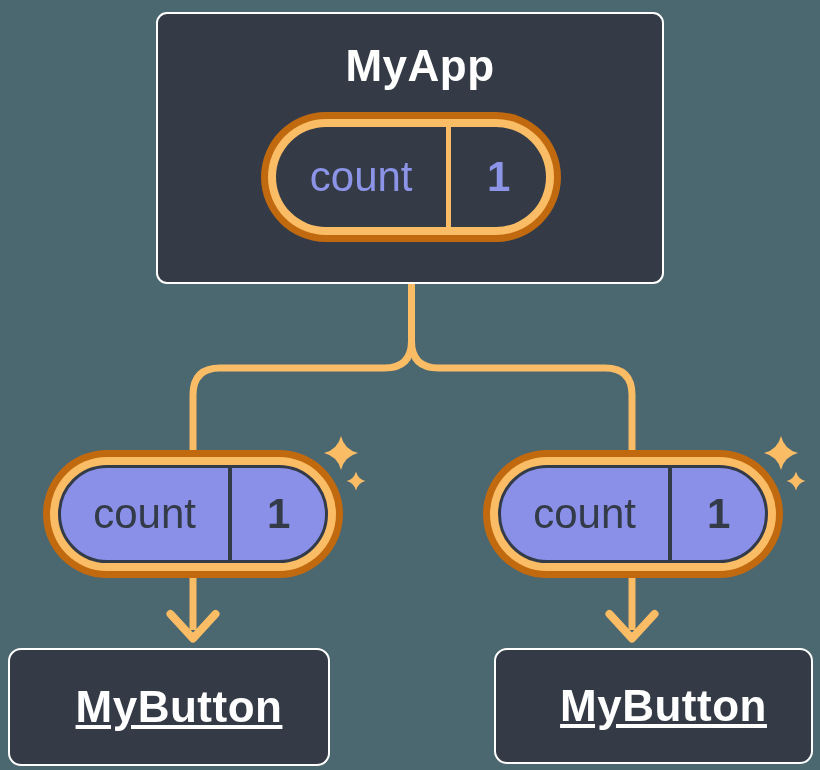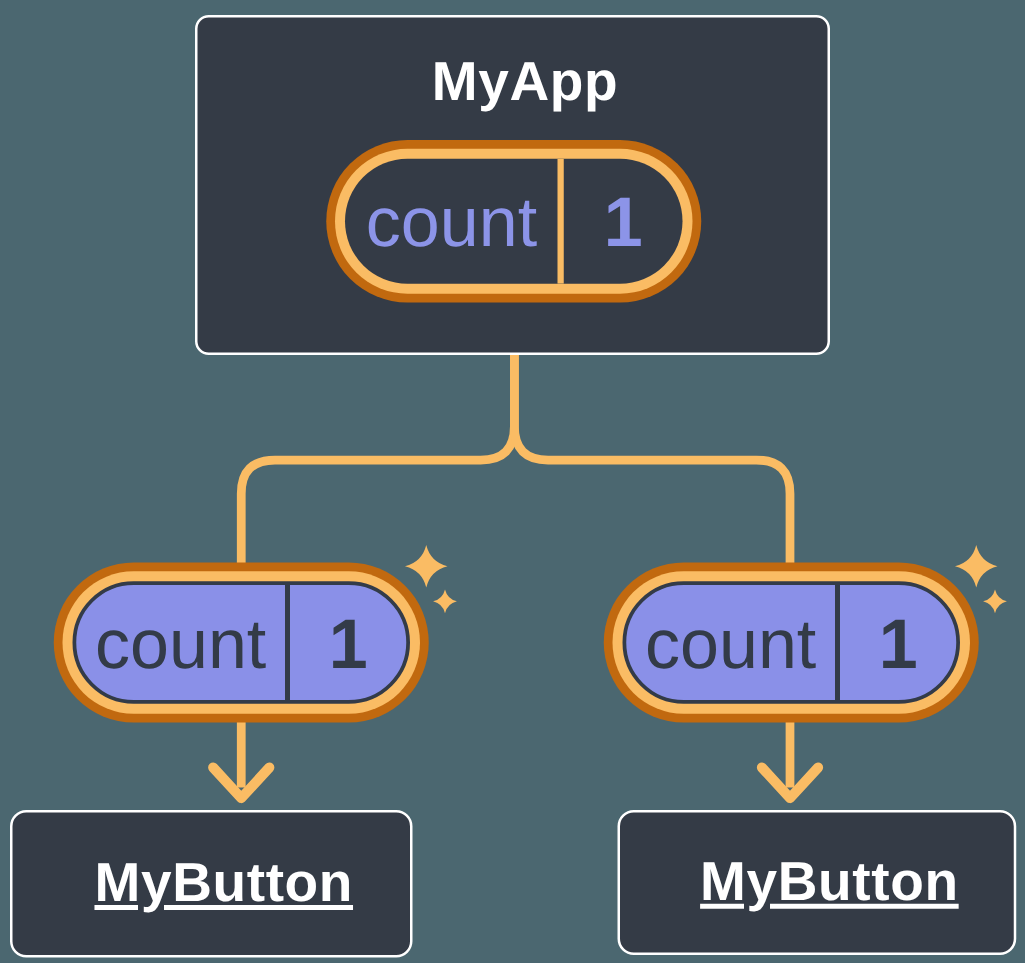--- a/index.html
+++ b/index.html
@@ -74,21 +74,21 @@
     overflow:hidden;
   }
   .pill-core.dark{background:var(--node-fill);color:var(--state-text);}
   .pill-core.purple{
     background:var(--pill-fill);
     border:3px solid var(--pill-text-dark);
     color:var(--pill-text-dark);
   }
   .pill-cell{
     display:flex;align-items:center;justify-content:center;
-    font-size:56px;
+    font-size:42px;
   }
   .pill-cell.name{flex:1.8;font-weight:400;}
   .pill-cell.value{flex:1;font-weight:700;}
   .pill-divider{flex:none;}
   .pill-divider.light{width:5px;background:var(--accent-light);}
   .pill-divider.dark{width:4px;background:var(--pill-text-dark);}
 </style>
 </head>
 <body>
 

